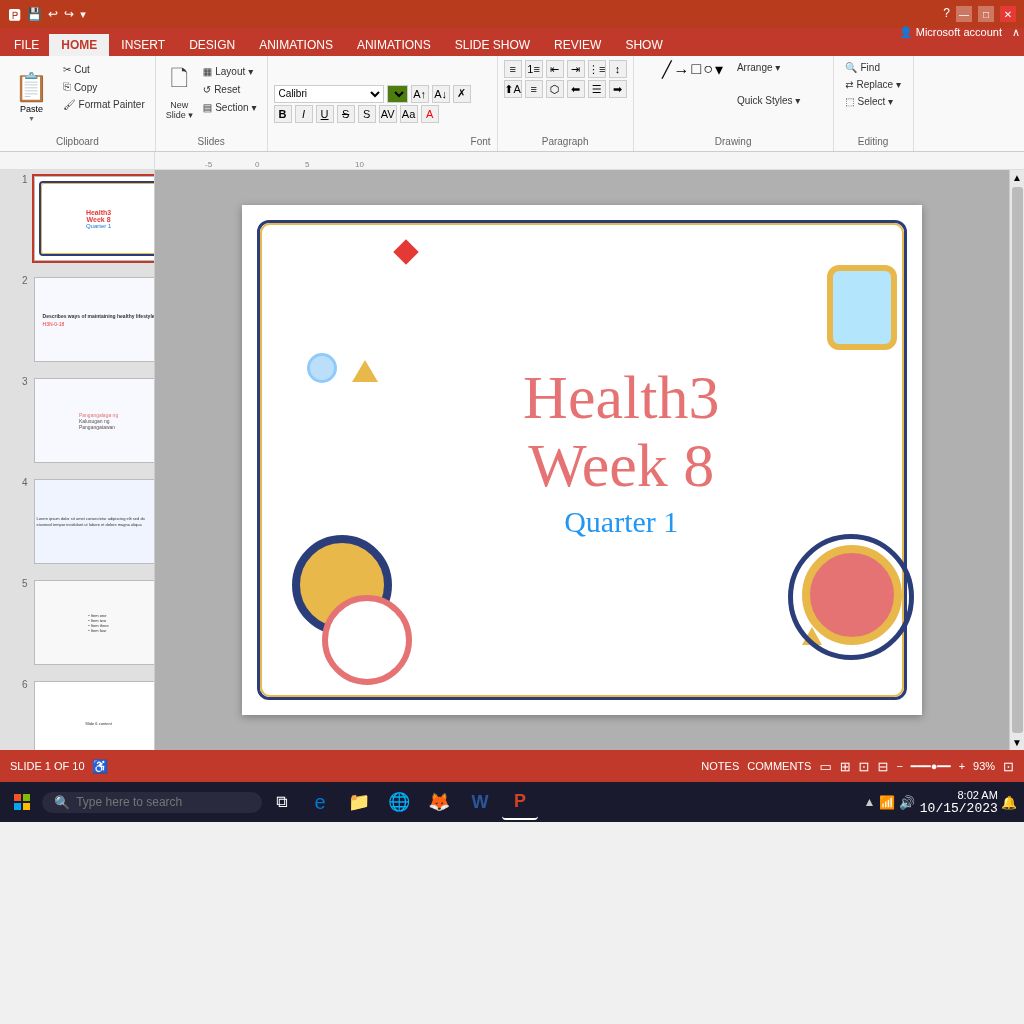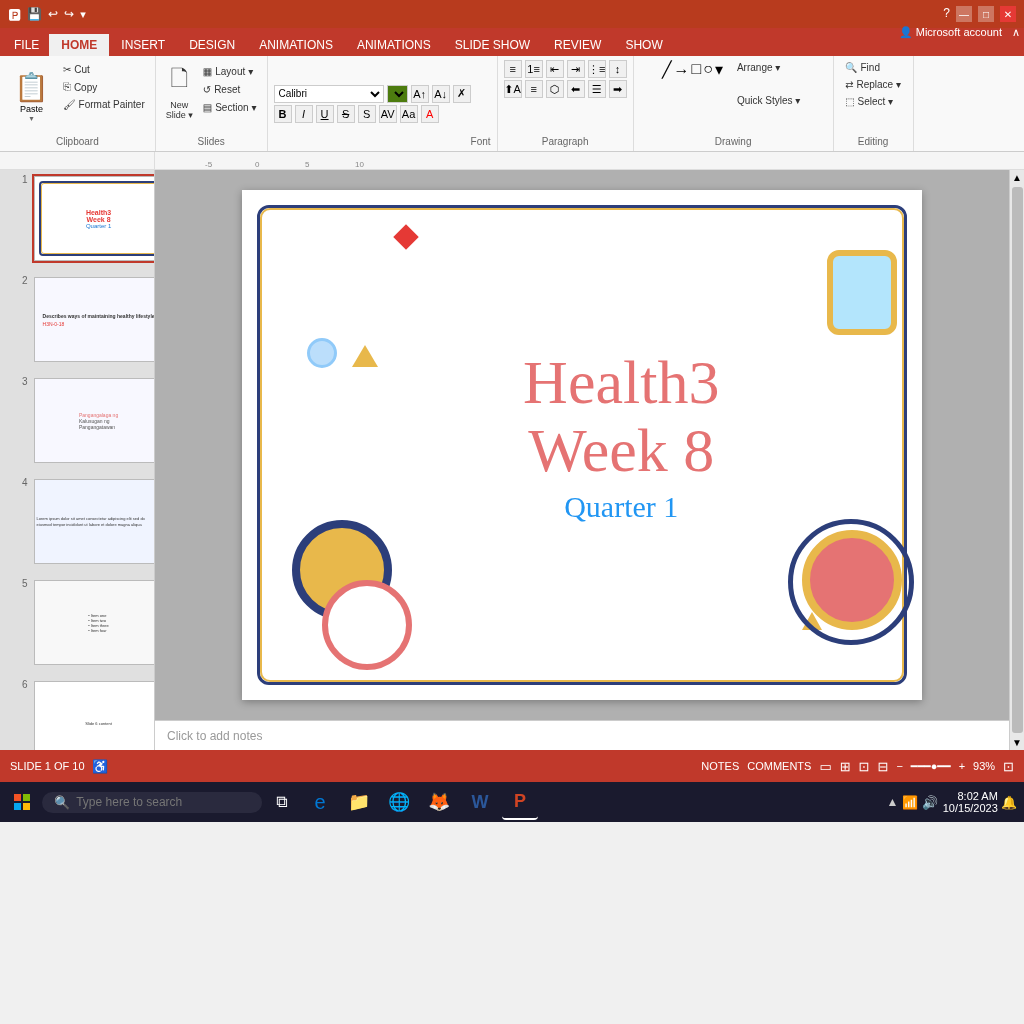--- a/index.html
+++ b/index.html
@@ -581,23 +581,20 @@
         <div class="deco-outer-circle"></div>
 
         <div class="slide-title">
           <div class="h3w8" style="font-size:62px;color:#e57373;font-family:'Comic Sans MS',cursive;line-height:1.1;">Health3</div>
           <div class="h3w8" style="font-size:62px;color:#e57373;font-family:'Comic Sans MS',cursive;line-height:1.1;">Week 8</div>
           <div style="font-size:30px;color:#2196f3;font-family:'Comic Sans MS',cursive;margin-top:6px;">Quarter 1</div>
         </div>
       </div>
     </div>
 
-    <div id="notes-area">
-      <span style="color:#999;font-size:12px;">Click to add notes</span>
-    </div>
   </div>
 
   <div style="width:15px;background:#e8e8e8;display:flex;flex-direction:column;align-items:center;border-left:1px solid #ccc;">
     <div style="font-size:10px;cursor:pointer;padding:2px;">▲</div>
     <div style="flex:1;width:11px;background:#bbb;border-radius:3px;margin:2px;cursor:pointer;"></div>
     <div style="font-size:10px;cursor:pointer;padding:2px;">▼</div>
   </div>
 </div>
 
 <div id="status-bar">
@@ -653,17 +650,17 @@
     <div class="taskbar-app active">
       <span style="font-size:18px;font-weight:bold;color:#d04423;">P</span>
     </div>
   </div>
   <div id="taskbar-right">
     <span style="font-size:12px;color:#ccc;">▲</span>
     <span style="font-size:13px;cursor:pointer;">📶</span>
     <span style="font-size:13px;cursor:pointer;">🔊</span>
     <div style="text-align:right;cursor:pointer;">
       <div style="font-size:11px;">8:02 AM</div>
-      <div style="font-size:11px;">10/15/2023</div>
+      <div style="font-size:13px;font-family:Liberation Mono, monospace;">10/15/2023</div>
     </div>
     <span style="font-size:13px;cursor:pointer;">🔔</span>
   </div>
 </div>
 
 </body></html>

